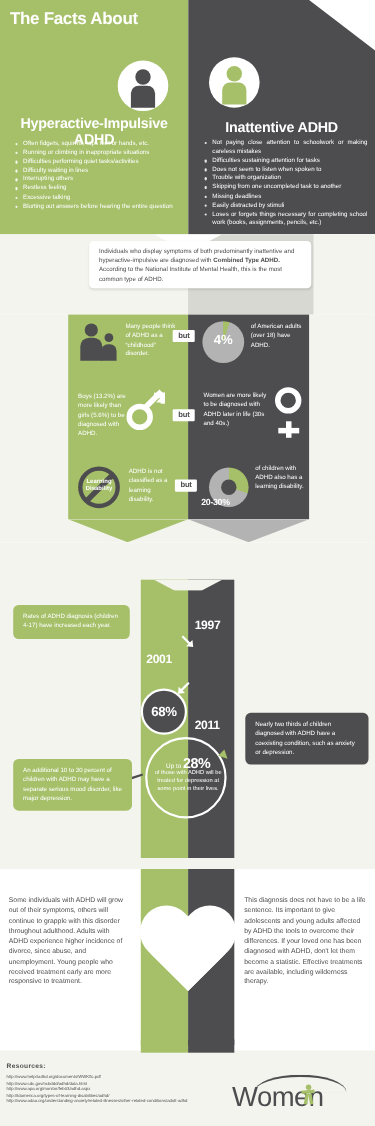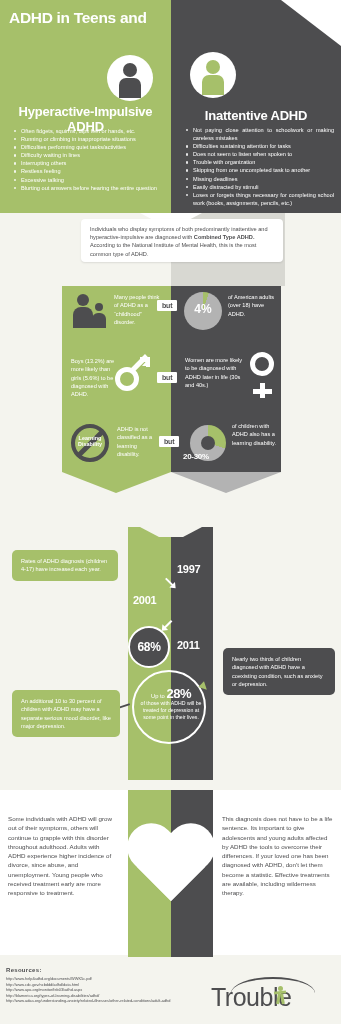--- a/index.html
+++ b/index.html
@@ -352,21 +352,21 @@
 </head>
 <body>
 
 <div id="page">
 
   <div class="header">
     <div class="hdr-green"></div>
     <div class="hdr-dark"></div>
 
     <div class="hdr-title">
-      <span>ADHD in Teens and</span>
+      <span>The Facts About</span>
     </div>
 
     <div class="person-icon left">
       <div class="pi-head"></div>
       <div class="pi-body"></div>
     </div>
     <div class="person-icon right">
       <div class="pi-head"></div>
       <div class="pi-body"></div>
     </div>
@@ -464,21 +464,21 @@
 
   <div class="bubble green" style="left:12px; top:550px; width:106px;">Rates of ADHD diagnosis (children 4-17) have increased each year.</div>
 
   <div class="yr-label" style="left:177px; top:563px;">1997</div>
   <div class="arrow-sm" style="left:163px; top:577px; transform:rotate(45deg);"></div>
 
   <div class="yr-label" style="left:133px; top:594px;">2001</div>
   <div class="arrow-sm" style="left:159px; top:618px; transform:rotate(135deg);"></div>
 
   <div class="circ dark-fill" style="left:128px; top:626px; width:42px; height:42px; font-size:12px;">68%</div>
-  <div class="yr-label" style="left:177px; top:639px;">2011</div>
+  <div class="yr-label" style="left:177px; top:654px;">2011</div>
 
   <div class="circ70">
     <div class="c70-top">
       <span>Up to</span>
       <b>28%</b>
     </div>
     <div class="c70-sub">of those with ADHD will be treated for depression at some point in their lives.</div>
   </div>
 
   <div class="arrow-green-diag"></div>
@@ -501,21 +501,21 @@
     <div class="res-title">Resources:</div>
     <ul class="res-list" id="res-list">
         <li>http://www.help4adhd.org/documents/WWK5c.pdf</li>
         <li>http://www.cdc.gov/ncbddd/adhd/data.html</li>
         <li>http://www.apa.org/monitor/feb03/adhd.aspx</li>
         <li>http://ldamerica.org/types-of-learning-disabilities/adhd/</li>
         <li>http://www.adaa.org/understanding-anxiety/related-illnesses/other-related-conditions/adult-adhd</li>
       </ul>
     <div class="logo">
       <div class="logo-arc"></div>
-      <div class="logo-text">Trouble</div>
+      <div class="logo-text">Women</div>
       <div class="logo-fig">
         <div class="h"></div>
         <div class="b"></div>
         <div class="l1"></div>
         <div class="l2"></div>
       </div>
     </div>
   </div>
 
 </div>

